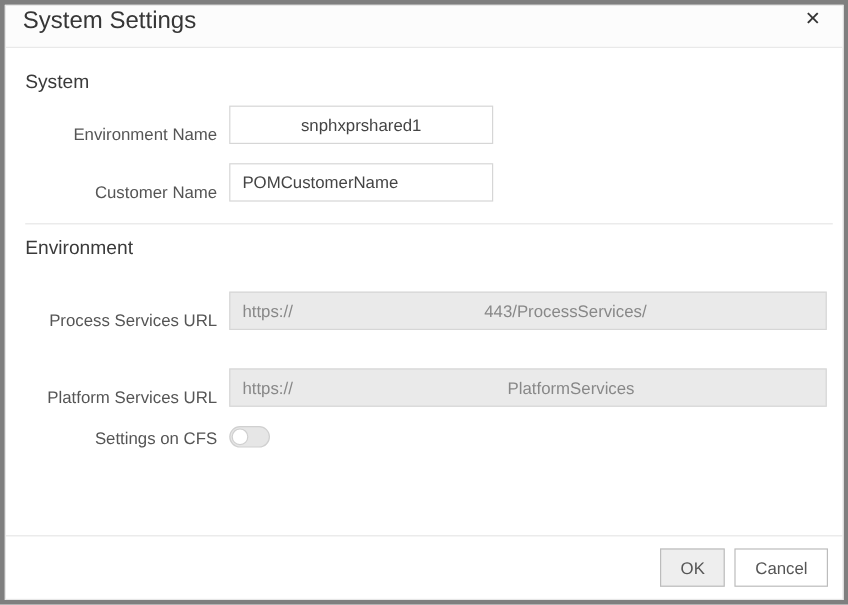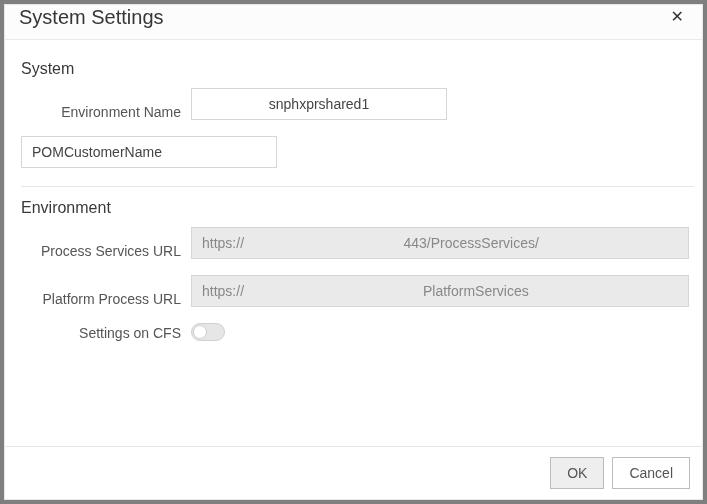--- a/index.html
+++ b/index.html
@@ -8,22 +8,22 @@
   .modal-border { width:707px; height:504px; border:4px solid #7f7f7f; background:#fff; display:flex; flex-direction:column; }
   .modal-inner { flex:1; display:flex; flex-direction:column; border:1px solid #e8e8e8; }
   .titlebar { display:flex; align-items:center; justify-content:space-between; padding:0 14px 10px 14px; background:#fcfcfc; border-bottom:1px solid #e9e9e9; }
   .titlebar h1 { font-size:20px; font-weight:400; color:#363636; margin:0; }
   .close-btn { background:none; border:none; cursor:pointer; padding:4px; font-size:16px; line-height:1; color:#333; }
   .body { flex:1; padding:14px 8px 8px 16px; overflow:auto; }
   .section-heading { font-size:16px; color:#3a3a3a; font-weight:400; margin:6px 0 10px 0; }
   .row { display:flex; align-items:flex-end; margin-bottom:16px; }
   .row-label { width:170px; text-align:right; color:#555; font-size:14px; padding-right:10px; }
   .text-input { height:32px; border:1px solid #d6d6d6; padding:4px 10px; font-size:14px; color:#444; background:#fff; }
-  .text-input.w-small { width:256px; }
-  .text-input.w-large { width:498px; }
+  .text-input.w-small { width:220px; }
+  .text-input.w-large { width:498px;margin-top:16px; }
   .text-input.readonly { background:#eaeaea; color:#888; }
   .divider { border:none; border-top:1px solid #e6e6e6; margin:18px 0 12px 0; }
   .toggle { width:34px; height:18px; background:#e6e6e6; border:1px solid #d0d0d0; border-radius:10px; position:relative; display:inline-block; cursor:pointer; }
   .toggle-knob { position:absolute; top:1px; left:1px; width:14px; height:14px; background:#fff; border:1px solid #cfcfcf; border-radius:50%; }
   .footer { border-top:1px solid #e6e6e6; padding:10px 12px; display:flex; justify-content:flex-end; gap:8px; }
   .btn { border:1px solid #bcbcbc; background:#fff; font-size:14px; color:#555; height:32px; padding:0 16px; cursor:pointer; }
   .btn.primary { background:#eeeeee; }
 </style>
 </head>
 <body>
@@ -42,36 +42,37 @@
 
       <div>
         <div class="section-heading">System</div>
 
         <div class="row">
           <div class="row-label">Environment Name</div>
           <input type="text" class="text-input w-small" style="text-align: center;" value="snphxprshared1">
         </div>
 
         <div class="row">
+          <div class="row-label">Customer Name</div>
           <input type="text" class="text-input w-small" value="POMCustomerName" style="">
         </div>
       </div>
 
       <hr class="divider">
 
       <div>
         <div class="section-heading">Environment</div>
 
         <div class="row">
           <div class="row-label">Process Services URL</div>
           <input type="text" class="text-input w-large readonly" readonly="" value="https://                                         443/ProcessServices/" style="">
         </div>
 
         <div class="row">
-          <div class="row-label">Platform Process URL</div>
+          <div class="row-label">Platform Services URL</div>
           <input type="text" class="text-input w-large readonly" readonly="" value="https://                                              PlatformServices" style="">
         </div>
 
         <div class="row">
           <div class="row-label">Settings on CFS</div>
           <span class="toggle" role="switch" aria-checked="false">
             <span class="toggle-knob"></span>
           </span>
         </div>
       </div>

